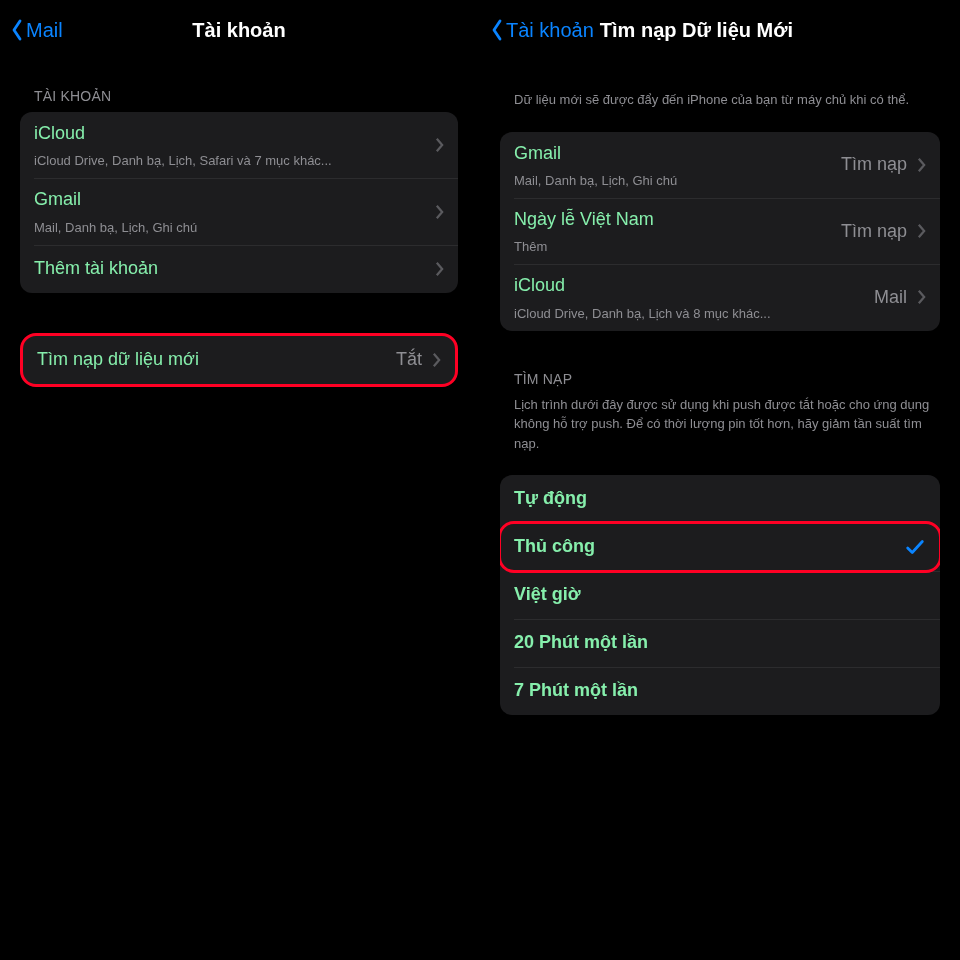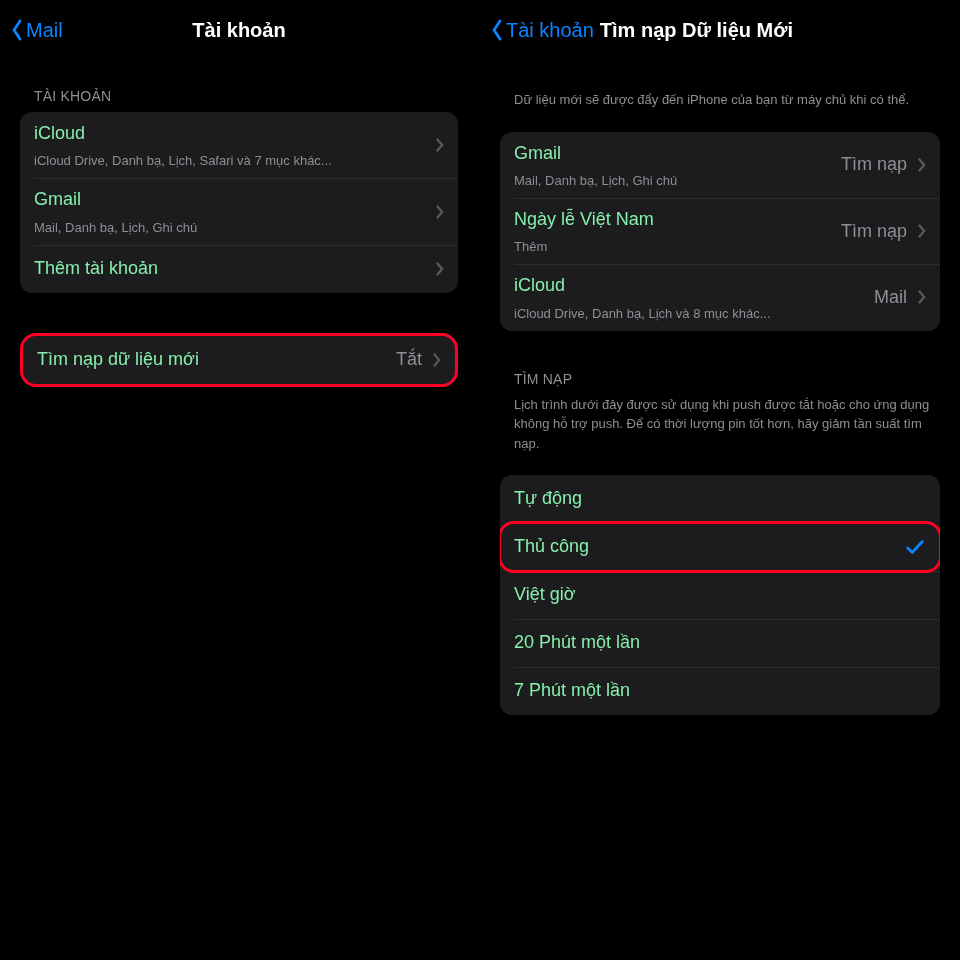--- a/index.html
+++ b/index.html
@@ -240,21 +240,21 @@
       <div class="row-value">Mail</div>
       <svg class="chevron" viewBox="0 0 10 18">
           <polyline points="2,2 8,9 2,16"></polyline>
         </svg>
     </div>
   </div>
 
   <div class="section-header" style="padding-top:40px;">TÌM NẠP</div>
   <div class="section-footer" style="padding-top:0;">Lịch trình dưới đây được sử dụng khi push được tắt hoặc cho ứng dụng không hỗ trợ push. Để có thời lượng pin tốt hơn, hãy giảm tần suất tìm nạp.</div>
 
-  <div class="group" style="margin-top:14px;">
+  <div class="group" style="margin-top:14px;font-weight:bold;">
     <div class="row">
       <div class="row-main">
           <div class="row-title">Tự động</div>
         </div>
     </div>
     <div class="row highlight">
       <div class="row-main">
           <div class="row-title">Thủ công</div>
         </div>
       <svg class="check" viewBox="0 0 24 24">

